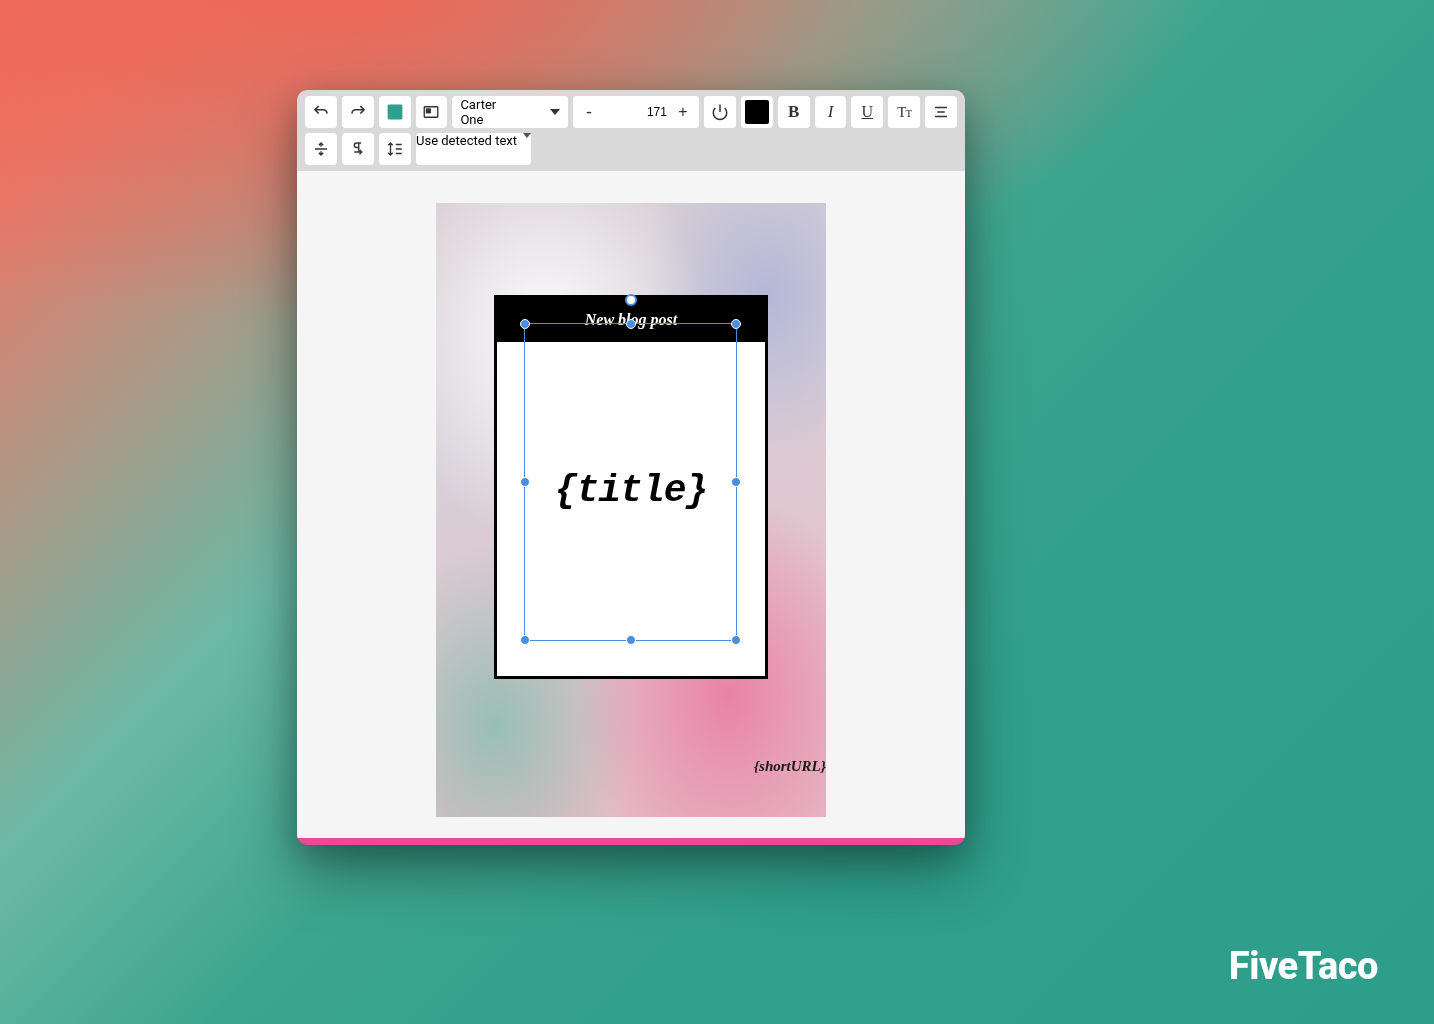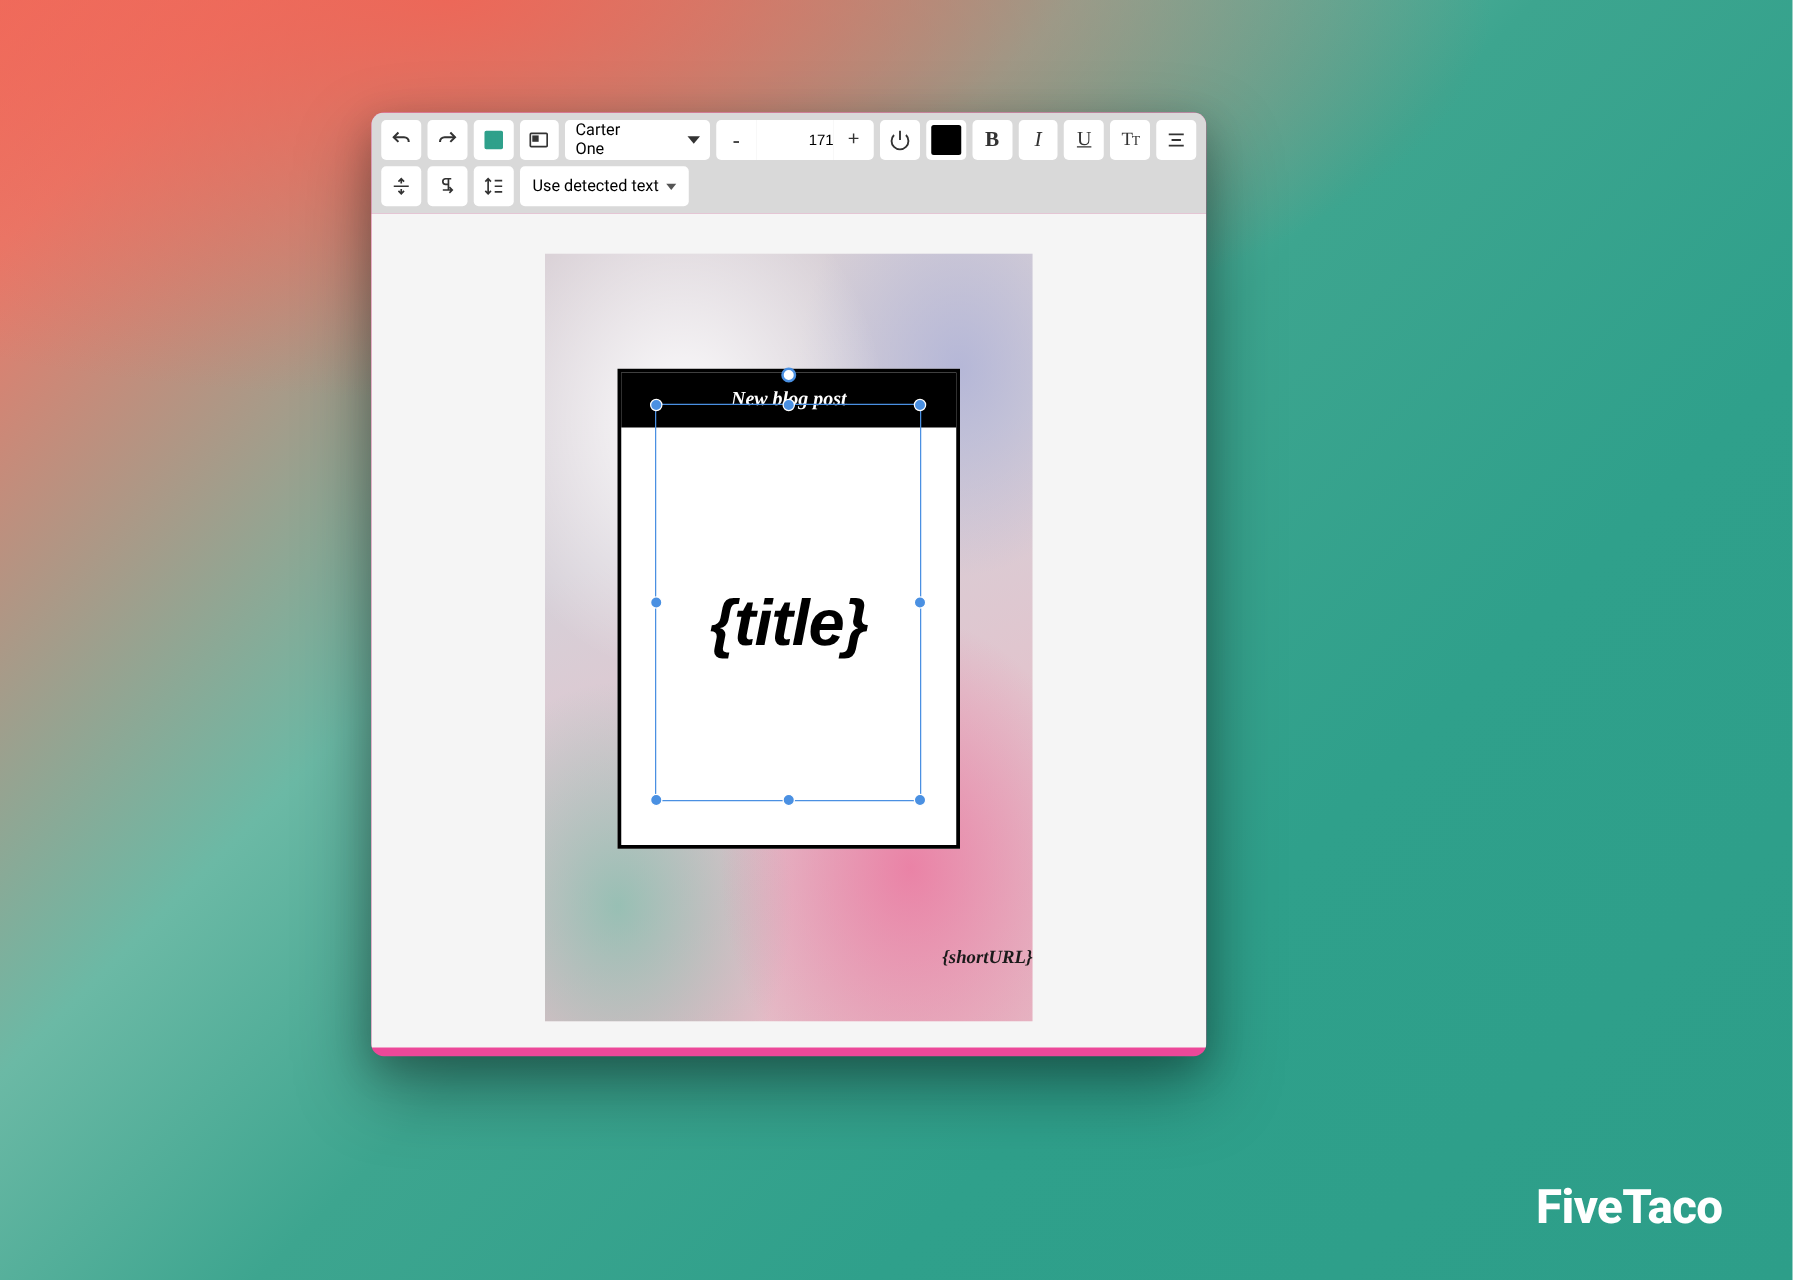--- a/index.html
+++ b/index.html
@@ -99,23 +99,22 @@
   width: 100%;
   height: 100%;
   background: #000;
   border-radius: 2px;
 }
 .text-detect {
   height: 32px;
   background: #fff;
   border: none;
   border-radius: 4px;
-  padding: 0 10px;
-  display: flex;
-  align-items: center;
+  padding: 0 0;
+  display: flex;
   gap: 6px;
   cursor: pointer;
   font-size: 13px;
 }
 .chev {
   width: 0; height: 0;
   border-left: 4px solid transparent;
   border-right: 4px solid transparent;
   border-top: 5px solid #555;
 }
@@ -160,24 +159,24 @@
   font-style: italic;
   font-weight: 700;
   font-size: 16px;
   font-family: Georgia, serif;
 }
 .title-text {
   position: absolute;
   top: 50%;
   left: 50%;
   transform: translate(-50%, -18px);
-  font-size: 52px;
+  font-size: 38px;
   font-weight: 900;
   font-style: italic;
-  font-family: Liberation Sans, sans-serif;
+  font-family: Liberation Mono, monospace;
   letter-spacing: -1px;
 }
 .selection-box {
   position: absolute;
   top: 25px;
   left: 27px;
   width: 213px;
   height: 318px;
   border: 1.5px solid #4a90e2;
   pointer-events: none;

